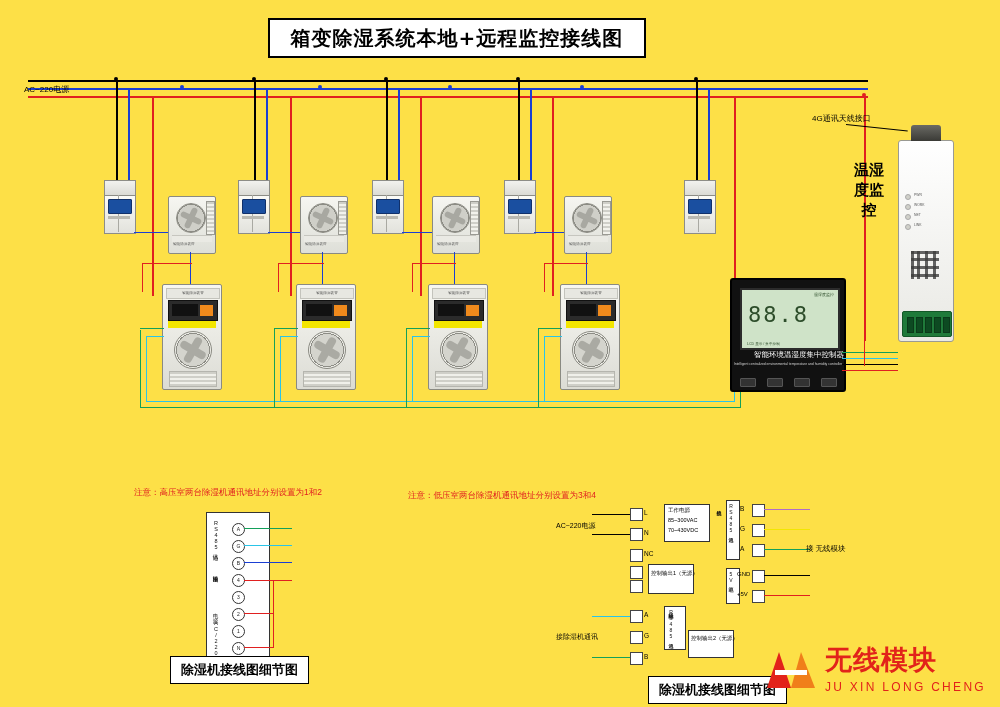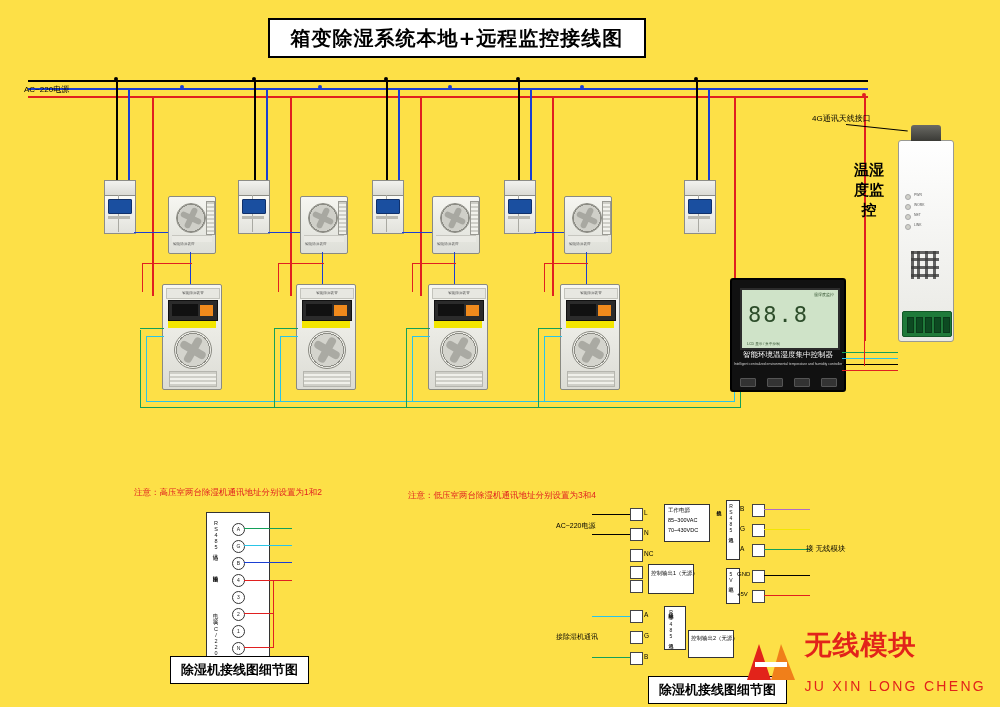--- a/index.html
+++ b/index.html
@@ -75,21 +75,21 @@
 
   
   #ctrl{position:absolute;left:730px;top:278px;width:112px;height:110px;
     background:#111;border:2px solid #000;border-radius:3px;}
   #ctrl .lcd{position:absolute;left:8px;top:8px;width:96px;height:58px;background:#cfe3c8;
     border:2px solid #2b2b2b;}
   #ctrl .lcd .toprow{position:absolute;right:4px;top:2px;font-size:4px;color:#2d4d2a;}
   #ctrl .lcd .big{position:absolute;left:6px;top:12px;font-size:22px;color:#2d4d2a;
     font-family:"DejaVu Sans Mono",monospace;letter-spacing:2px;}
   #ctrl .lcd .botrow{position:absolute;left:5px;bottom:2px;font-size:3.6px;color:#2d4d2a;}
-  #ctrl .cname{position:absolute;left:0;top:70px;width:112px;text-align:center;
+  #ctrl .cname{position:absolute;left:0;top:70px;width:112px;text-align:right;
     font-size:7.5px;color:#fff;}
   #ctrl .cname2{position:absolute;left:0;top:82px;width:112px;text-align:center;
     font-size:3.4px;color:#cfcfcf;line-height:5px;}
   #ctrl .btns{position:absolute;left:8px;bottom:4px;width:96px;height:8px;}
   #ctrl .btns i{position:absolute;top:0;width:14px;height:7px;background:#333;
     border:1px solid #555;border-radius:1px;}
 
   
   #wmod{position:absolute;left:898px;top:140px;width:54px;height:200px;
     background:linear-gradient(#ffffff,#e9e9e4);border:1px solid #9a9a93;border-radius:3px;}
@@ -119,21 +119,21 @@
   .vtext{position:absolute;font-size:5.5px;writing-mode:vertical-rl;text-orientation:upright;
     white-space:nowrap;color:#111;}
 
   
   #logo{position:absolute;right:14px;bottom:14px;display:flex;align-items:center;gap:8px;}
   #logo .mark{width:52px;height:40px;position:relative;}
   #logo .mark svg{display:block;}
   #logo .txt{line-height:1;}
   #logo .cn{font-size:27px;font-weight:bold;color:#e2231a;letter-spacing:1px;
     font-family:"DejaVu Sans",sans-serif;}
-  #logo .en{font-size:14px;color:#e2231a;letter-spacing:2.3px;margin-top:21px;}
+  #logo .en{font-size:12px;color:#e2231a;letter-spacing:2.3px;margin-top:8px;}
 </style>
 </head>
 <body>
 
 <div id="stage">
 
   <div id="title-box">
     <span>箱变除湿系统本地+远程监控接线图</span>
   </div>
 

